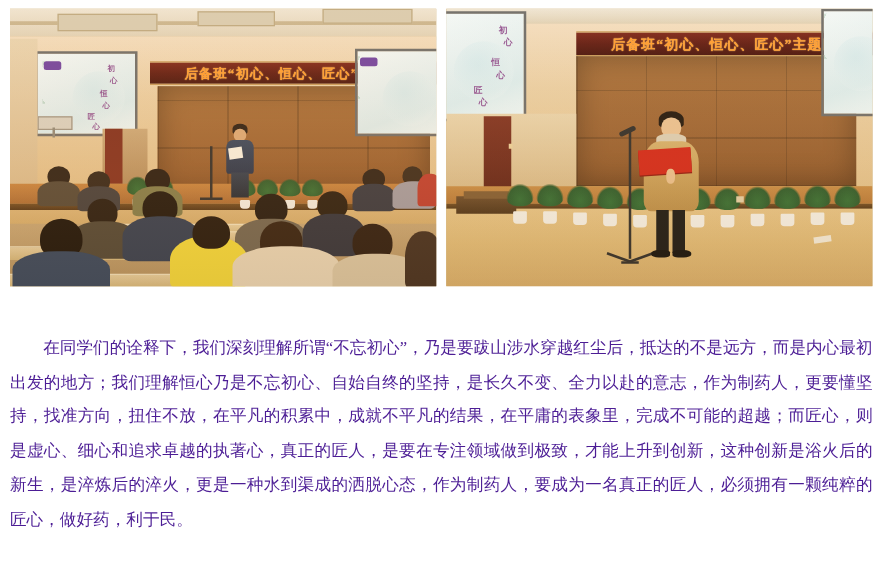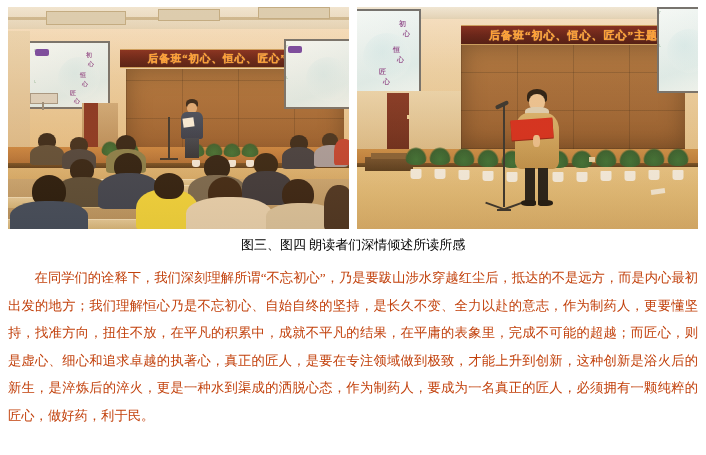--- a/index.html
+++ b/index.html
@@ -163,21 +163,21 @@
   }
 
   
   .body-text {
     position: absolute;
     left: 8px;
     top: 264px;
     width: 690px;
     font-size: 13.3px;
     line-height: 27.5px;
-    color: #c2410c;
+    color: #4c1d95;
     text-align: justify;
     text-justify: inter-ideograph;
     text-indent: 2em;
     font-family: "Liberation Serif", "DejaVu Serif", serif;
   }
 </style>
 </head>
 <body>
 
 <div class="page">
@@ -419,17 +419,16 @@
         <div style="position:absolute;left:29px;top:111px;width:15px;height:6px;background:#0d0d0d;border-radius:30% 40% 40% 30%;"></div>
       </div>
 
       <div style="position:absolute;left:294px;top:182px;width:14px;height:5px;background:#efe9dc;transform:rotate(-8deg);"></div>
       <div style="position:absolute;left:232px;top:150px;width:6px;height:5px;background:#e0cda6;"></div>
 
       <div style="position:absolute;inset:0;background:linear-gradient(180deg, rgba(255,210,140,.08) 0%, rgba(255,185,95,.12) 55%, rgba(190,130,50,.14) 100%);pointer-events:none;"></div>
     </div>
   </div>
 
-  <div class="caption">图三、图四 朗读者们深情倾述所读所感</div>
 
   <div class="body-text">在同学们的诠释下，我们深刻理解所谓“不忘初心”，乃是要跋山涉水穿越红尘后，抵达的不是远方，而是内心最初出发的地方；我们理解恒心乃是不忘初心、自始自终的坚持，是长久不变、全力以赴的意志，作为制药人，更要懂坚持，找准方向，扭住不放，在平凡的积累中，成就不平凡的结果，在平庸的表象里，完成不可能的超越；而匠心，则是虚心、细心和追求卓越的执著心，真正的匠人，是要在专注领域做到极致，才能上升到创新，这种创新是浴火后的新生，是淬炼后的淬火，更是一种水到渠成的洒脱心态，作为制药人，要成为一名真正的匠人，必须拥有一颗纯粹的匠心，做好药，利于民。</div>
 
 </div>
 
 </body></html>

